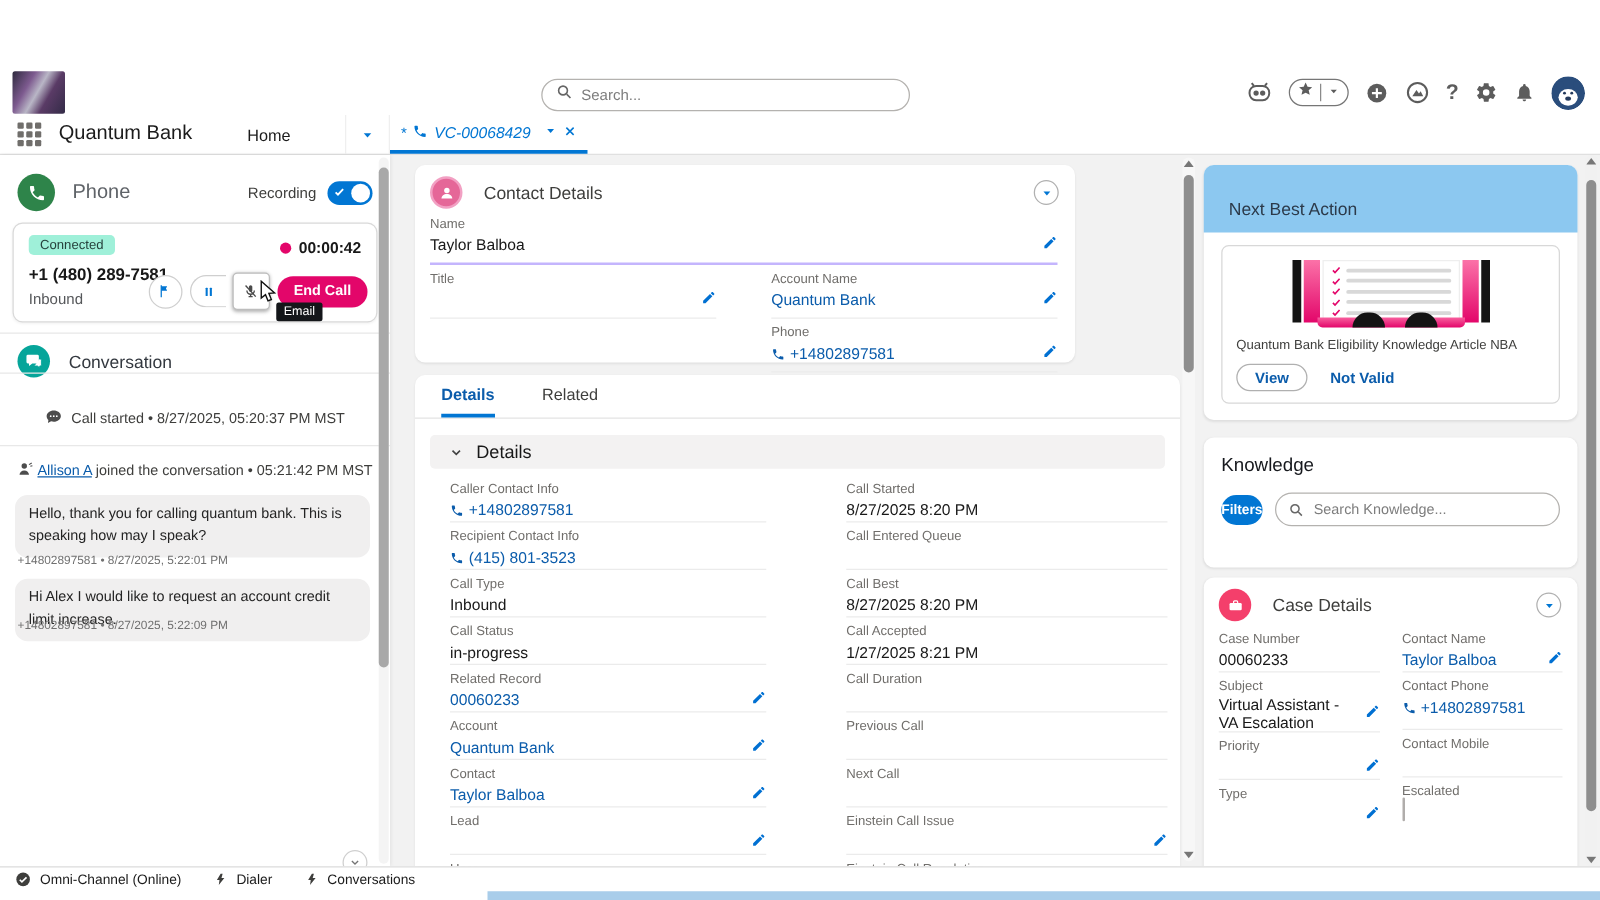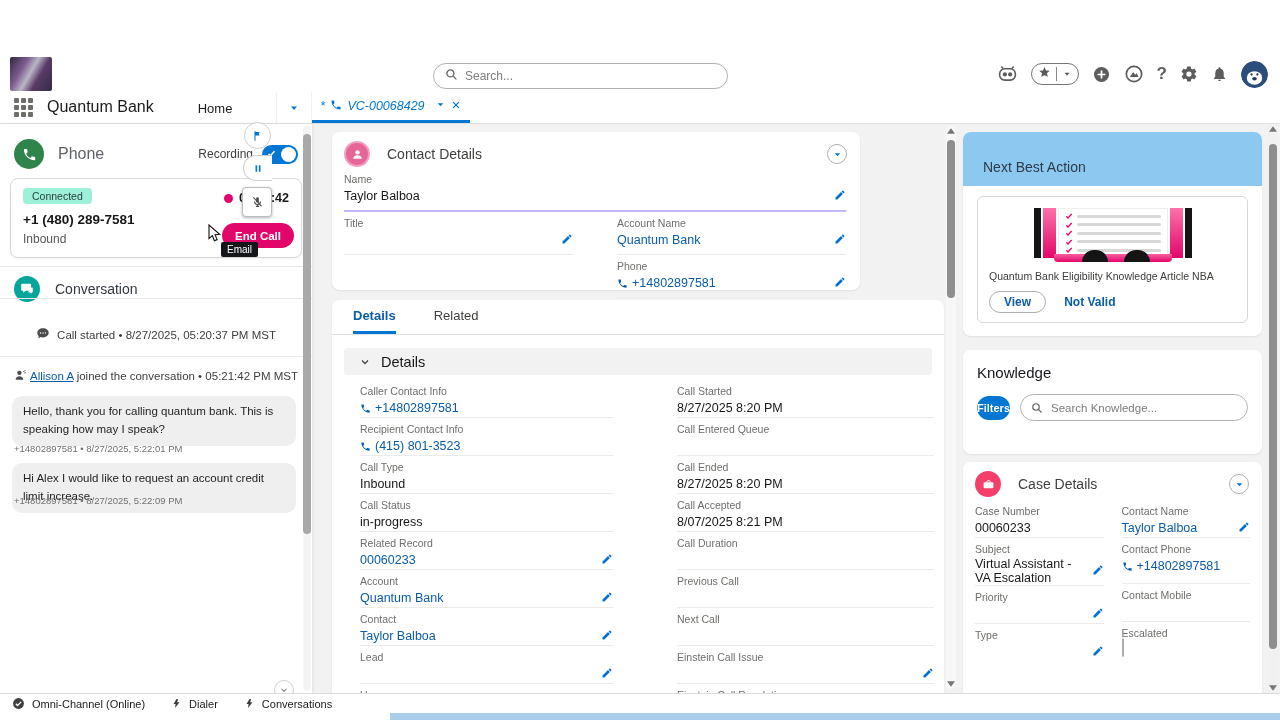--- a/index.html
+++ b/index.html
@@ -56,21 +56,21 @@
 
   .call-card { position:absolute; top:54px; left:10px; width:292px; height:80px;
                border:1px solid #d9d9d9; border-radius:8px; background:#fff; box-shadow:0 1px 2px rgba(0,0,0,.05); }
   .badge { position:absolute; top:9px; left:12px; background:#9ff0d9; color:#26413c;
            font-size:10.5px; padding:2px 9px; border-radius:4px; }
   .timer { position:absolute; top:12px; right:12px; display:flex; align-items:center; gap:6px;
            font-weight:bold; font-size:12.5px; color:#181818; }
   .rec-dot { width:9px; height:9px; border-radius:50%; background:#e3066a; }
   .number { position:absolute; top:33px; left:12px; font-size:13.5px; font-weight:bold; color:#181818; }
   .direction { position:absolute; top:53px; left:12px; font-size:12px; color:#55575a; }
-  .controls { position:absolute; bottom:9px; right:7px; display:flex; align-items:center; gap:6px;flex-direction:column; }
+  .controls { position:absolute; bottom:9px; right:7px; display:flex; align-items:center; gap:6px; }
   .flag-btn { width:27px; height:27px; border:1px solid #cfcfcf; border-radius:50%; background:#fff;
               display:flex; align-items:center; justify-content:center; }
   .pause-btn { width:29px; height:26px; border:1px solid #cfcfcf; border-right:0; border-radius:13px 0 0 13px;
                background:#fff; display:flex; align-items:center; justify-content:center; }
   .mic-btn { width:30px; height:30px; border:1px solid #bdbdbd; border-radius:4px; background:#fff;
              box-shadow:0 1px 3px rgba(0,0,0,.3); display:flex; align-items:center; justify-content:center; margin-left:-1px; }
   .end-call { height:25px; padding:0 13px; border-radius:13px; background:#e3066a; color:#fff;
               font-weight:bold; font-size:11.5px; display:flex; align-items:center; }
   .cursor { position:absolute; left:208px; top:100px; z-index:30; }
   .tooltip { position:absolute; left:221px; top:118px; background:#14161a; color:#fff; font-size:10px;
@@ -567,29 +567,29 @@
                 <span class="fval">8/27/2025 8:20 PM</span>
               </div>
           </div>
           <div class="frow">
             <div class="flabel">Call Entered Queue</div>
             <div class="fvalr">
                 <span class="fval"></span>
               </div>
           </div>
           <div class="frow">
-            <div class="flabel">Call Ended</div>
+            <div class="flabel">Call Best</div>
             <div class="fvalr">
                 <span class="fval">8/27/2025 8:20 PM</span>
               </div>
           </div>
           <div class="frow">
             <div class="flabel">Call Accepted</div>
             <div class="fvalr">
-                <span class="fval">8/07/2025 8:21 PM</span>
+                <span class="fval">1/27/2025 8:21 PM</span>
               </div>
           </div>
           <div class="frow">
             <div class="flabel">Call Duration</div>
             <div class="fvalr">
                 <span class="fval"></span>
               </div>
           </div>
           <div class="frow">
             <div class="flabel">Previous Call</div>

